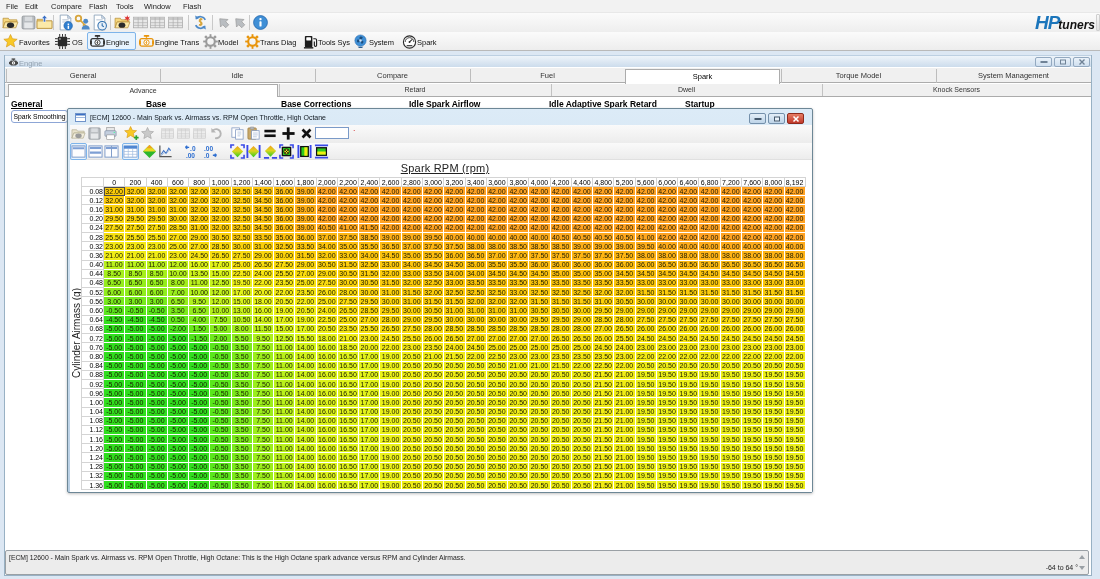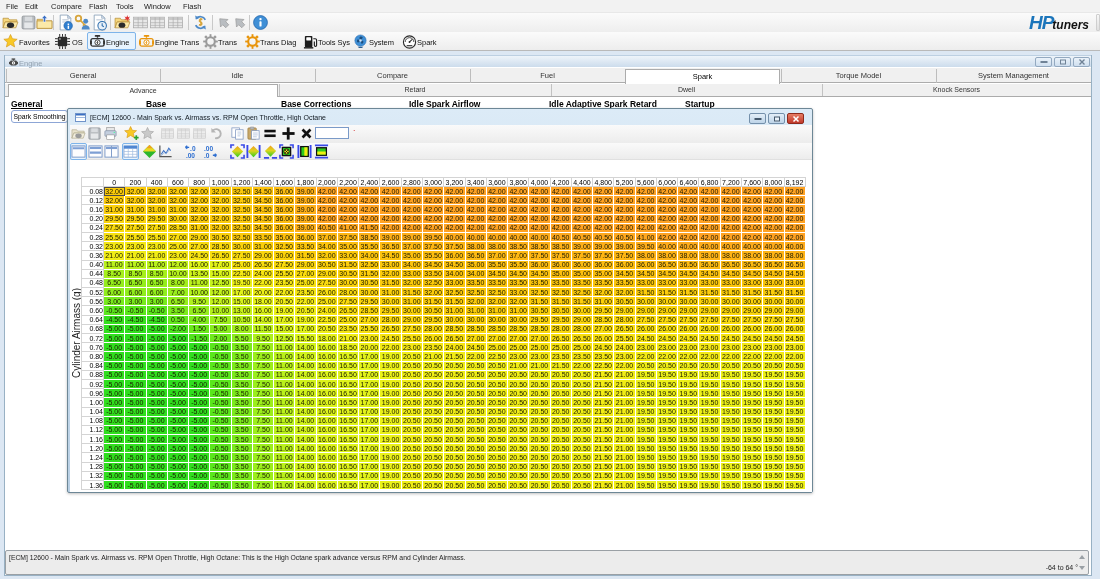--- a/index.html
+++ b/index.html
@@ -78,21 +78,21 @@
 td.c.sel { outline:1px solid #4a4a4a; outline-offset:-1px; }
 
 
 #infopanel { position:absolute; left:0px; top:495px; width:1084px; height:25px; background:#ececec; border:1px solid #9aa0a5; border-radius:2px; }
 #infopanel .l1 { position:absolute; left:3px; top:3px; font-size:6.8px; color:#222; }
 #infopanel .r1 { position:absolute; right:10px; bottom:3px; font-size:7px; color:#222; }
 #infopanel .up { position:absolute; right:3px; top:4px; width:0; height:0; border-left:3px solid transparent; border-right:3px solid transparent; border-bottom:4px solid #9aa0a5; }
 #infopanel .dn { position:absolute; right:3px; bottom:4px; width:0; height:0; border-left:3px solid transparent; border-right:3px solid transparent; border-top:4px solid #9aa0a5; }
 
 
-#logo { position:absolute; right:11px; top:12px; }
+#logo { position:absolute; right:5px; top:12px; }
 #logo .hp { font-size:19px; font-weight:bold; font-style:italic; color:#1b75bb; letter-spacing:-1px; }
 #logo .tn { font-size:12px; font-weight:bold; font-style:italic; color:#111; margin-left:-1px; }
 </style>
 </head>
 <body>
 
 <div id="menubar">
   <span style="left:6px">File</span>
     <span style="left:25px">Edit</span>
     <span style="left:51px">Compare</span>
@@ -271,21 +271,21 @@
           <rect x="7" y="12.8" width="2" height="3"></rect>
           <rect x="0.2" y="7" width="3" height="2"></rect>
           <rect x="12.8" y="7" width="3" height="2"></rect>
           <rect x="1.9" y="1.9" width="2.6" height="2.6" transform="rotate(45 3.2 3.2)"></rect>
           <rect x="11.5" y="1.9" width="2.6" height="2.6" transform="rotate(45 12.8 3.2)"></rect>
           <rect x="1.9" y="11.5" width="2.6" height="2.6" transform="rotate(45 3.2 12.8)"></rect>
           <rect x="11.5" y="11.5" width="2.6" height="2.6" transform="rotate(45 12.8 12.8)"></rect>
         </g>
       </svg>
     </div>
-    <span class="lbl" style="left:218px">Trans</span>
+    <span class="lbl" style="left:218px">Model</span>
     <div class="ic2" style="left:245px">
       <svg viewBox="0 0 16 16" width="15" height="15">
         <circle cx="8" cy="8" r="4.6" fill="none" stroke="#e8940a" stroke-width="2.2"></circle>
         <g fill="#e8940a">
           <rect x="7" y="0.2" width="2" height="3"></rect>
           <rect x="7" y="12.8" width="2" height="3"></rect>
           <rect x="0.2" y="7" width="3" height="2"></rect>
           <rect x="12.8" y="7" width="3" height="2"></rect>
           <rect x="1.9" y="1.9" width="2.6" height="2.6" transform="rotate(45 3.2 3.2)"></rect>
           <rect x="11.5" y="1.9" width="2.6" height="2.6" transform="rotate(45 12.8 3.2)"></rect>
@@ -619,20 +619,21 @@
             </svg>
           </div>
           <div class="ic" style="left:244px">
             <svg viewBox="0 0 16 16" width="15" height="15">
               <path d="M1 1.5 H15 M1 14.5 H15" stroke="#3848e8" stroke-width="2"></path>
               <rect x="2.8" y="4" width="10.4" height="8" fill="#2ecc1e" stroke="#111" stroke-width="1.4"></rect>
               <rect x="3.5" y="8" width="9" height="3.3" fill="#f0ee10"></rect>
             </svg>
           </div>
         </div>
+      <div id="rpmtitle">Spark RPM (rpm)</div>
       <div id="vlabel">
           <span>Cylinder Airmass (g)</span>
         </div>
       <div id="tblwrap">
           <table class="grid">
             <tbody>
               <tr>
                 <td class="hc corner"></td>
                 <td class="hc">0</td>
                 <td class="hc">200</td>

